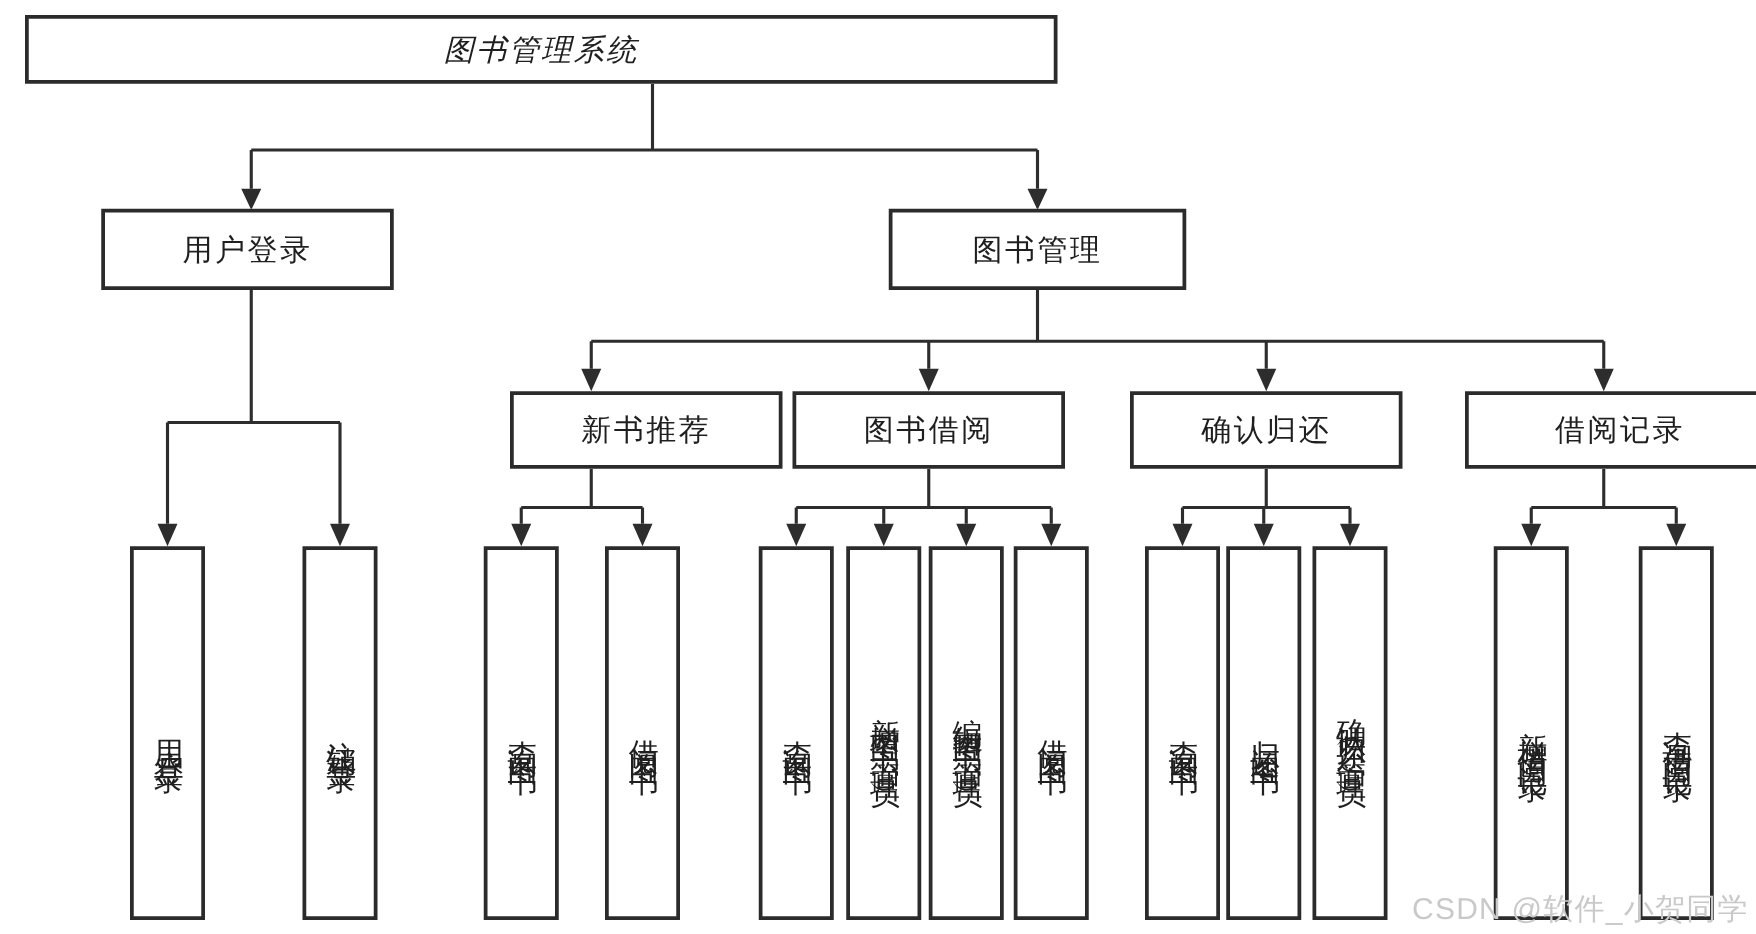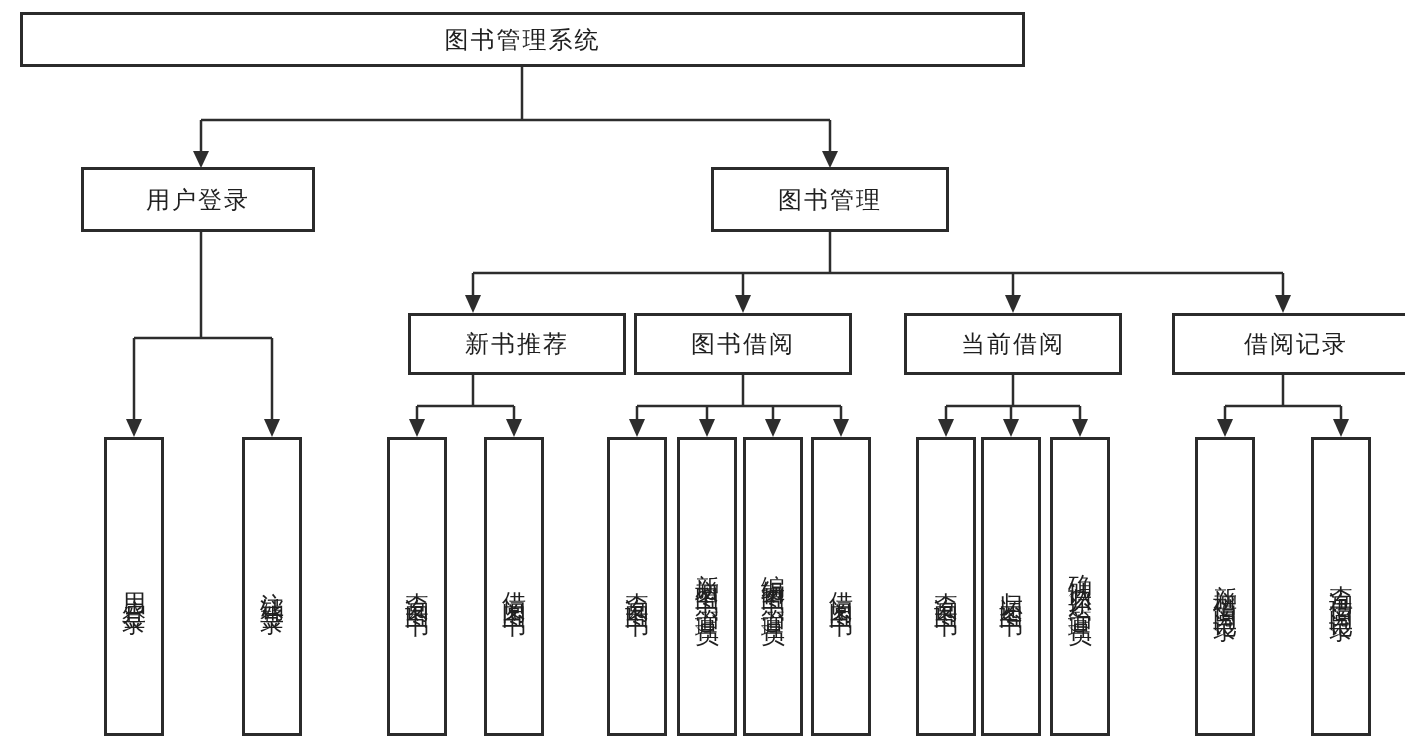--- a/index.html
+++ b/index.html
@@ -66,28 +66,28 @@
       <polygon points="773,437 765,419 781,419"></polygon>
       <polygon points="841,437 833,419 849,419"></polygon>
       <polygon points="946,437 938,419 954,419"></polygon>
       <polygon points="1011,437 1003,419 1019,419"></polygon>
       <polygon points="1080,437 1072,419 1088,419"></polygon>
       <polygon points="1225,437 1217,419 1233,419"></polygon>
       <polygon points="1341,437 1333,419 1349,419"></polygon>
     </g>
   </svg>
 
-  <div class="node" style="left:20px;top:12px;width:1005px;height:55px;">图书管理系统</div>
+  <div class="node" style="left:20px;top:12px;width:826px;height:55px;font-style:italic;">图书管理系统</div>
 
   <div class="node" style="left:81px;top:167px;width:234px;height:65px;">用户登录</div>
   <div class="node" style="left:711px;top:167px;width:238px;height:65px;">图书管理</div>
 
   <div class="node" style="left:364px;top:313px;width:218px;height:62px;margin-left:44px;">新书推荐</div>
   <div class="node" style="left:634px;top:313px;width:218px;height:62px;">图书借阅</div>
-  <div class="node" style="left:904px;top:313px;width:218px;height:62px;">当前借阅</div>
+  <div class="node" style="left:904px;top:313px;width:218px;height:62px;">确认归还</div>
   <div class="node" style="left:1172px;top:313px;width:248px;height:62px;">借阅记录</div>
 
   <div class="node leaf" style="left:104px;top:437px;width:60px;height:299px;">
     <span class="vtext">用户登录</span>
   </div>
   <div class="node leaf" style="left:242px;top:437px;width:60px;height:299px;">
     <span class="vtext">注销登录</span>
   </div>
 
   <div class="node leaf" style="left:387px;top:437px;width:60px;height:299px;">
@@ -120,14 +120,15 @@
     <span class="vtext">确认归还（管理员）</span>
   </div>
 
   <div class="node leaf" style="left:1195px;top:437px;width:60px;height:299px;">
     <span class="vtext">新增借阅记录</span>
   </div>
   <div class="node leaf" style="left:1311px;top:437px;width:60px;height:299px;">
     <span class="vtext">查询借阅记录</span>
   </div>
 
+  <div id="watermark">CSDN @软件_小贺同学</div>
 
 </div>
 
 </body></html>

